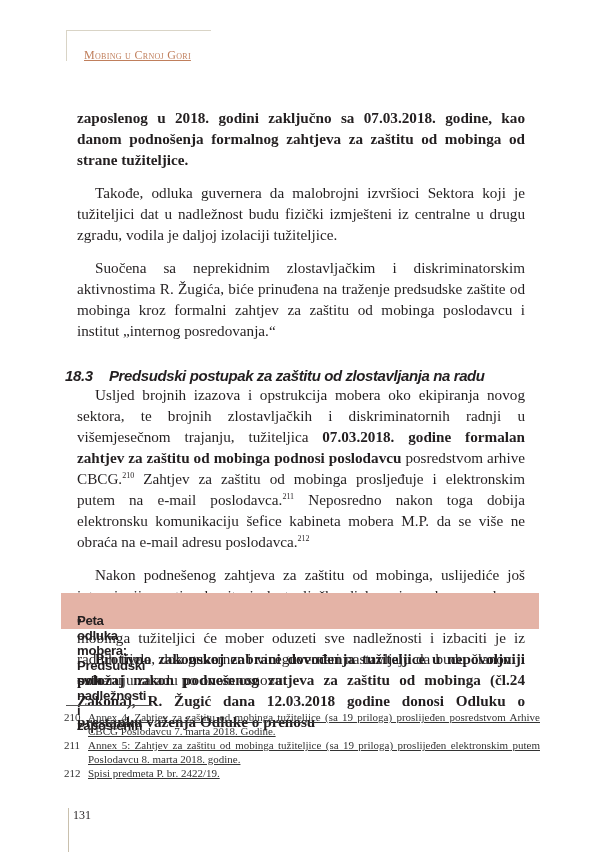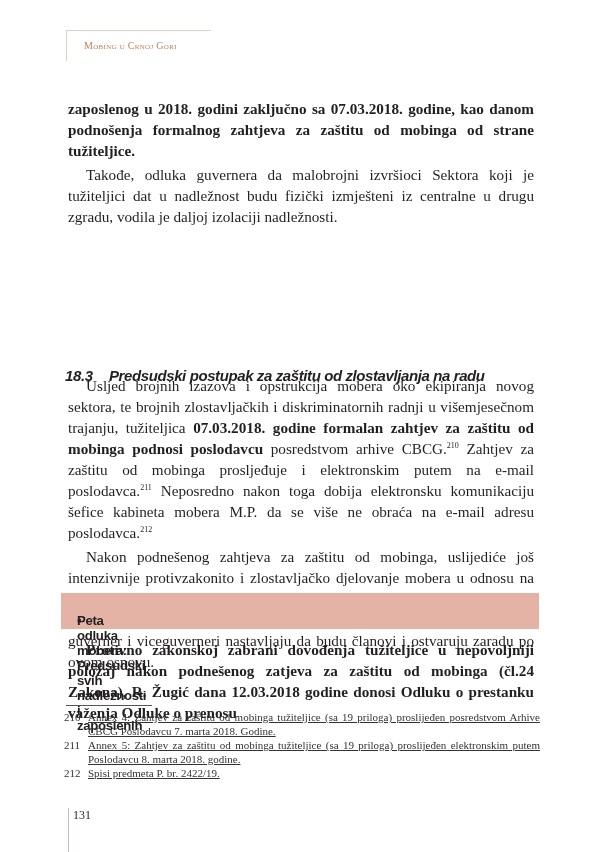--- a/index.html
+++ b/index.html
@@ -1,26 +1,26 @@
 <!DOCTYPE html>
 <html><head>
 <meta charset="utf-8">
 <style>
   html, body { margin: 0; padding: 0; background: #ffffff; }
   body { width: 600px; height: 852px; position: relative; overflow: hidden;
          font-family: "Liberation Serif", "DejaVu Serif", serif; color: #231f20; }
 
   .running-head { position: absolute; left: 66px; top: 30px; width: 144px; height: 30px;
                   border-top: 1px solid #d9d4c6; border-left: 1px solid #d9d4c6; }
-  .running-head span { position: absolute; left: 17px; top: 9px; font-size: 10px;
-                       color: #c07f5c; font-variant: small-caps; letter-spacing: 0.3px; }
+  .running-head span { position: absolute; left: 17px; top: 17px; font-size: 12px;
+                       color: #c07f5c; font-variant: small-caps; letter-spacing: 0.3px; text-decoration: underline; }
 
   .body-text { position: absolute; left: 65px; width: 472px; font-size: 15.2px;
                line-height: 21px; text-align: justify; }
-  .body-text p { margin: 3px; text-indent: 18px; }
+  .body-text p { margin: 12px; text-indent: 18px; }
   .body-text p.noindent { text-indent: 0; }
   .body-text b { font-weight: bold; }
   sup { font-size: 8px; line-height: 0; vertical-align: 6px; }
 
   .section-heading { position: absolute; left: 65px; top: 323px; font-family: "Liberation Sans", "DejaVu Sans", sans-serif;
                      font-weight: bold; font-style: italic; font-size: 15px; color: #231f20; letter-spacing: -0.4px; margin-top: 44px; }
   .section-heading .num { display: inline-block; width: 44px; }
 
   .callout { position: absolute; left: 61px; top: 593px; width: 478px; height: 36px;
              background: #e4b3a6; }
@@ -39,21 +39,22 @@
 </style>
 </head>
 <body>
 
 <div class="running-head">
   <span>Mobing u Crnoj Gori</span>
 </div>
 
 <div class="body-text" style="top:95px;">
   <p class="noindent"><b>zaposlenog u 2018. godini zaključno sa 07.03.2018. godine, kao danom podnošenja formalnog zahtjeva za zaštitu od mobinga od strane tužiteljice.</b></p>
-  <p>Takođe, odluka guvernera da malobrojni izvršioci Sektora koji je tužiteljici dat u nadležnost budu fizički izmješteni iz centralne u drugu zgradu, vodila je daljoj izolaciji nadležnosti.</p>
+  <p>Takođe, odluka guvernera da malobrojni izvršioci Sektora koji je tužiteljici dat u nadležnost budu fizički izmješteni iz centralne u drugu zgradu, vodila je daljoj izolaciji tužiteljice.</p>
+  <p>Suočena sa neprekidnim zlostavljačkim i diskriminatorskim aktivnostima R. Žugića, biće prinuđena na traženje predsudske zaštite od mobinga kroz formalni zahtjev za zaštitu od mobinga poslodavcu i institut „internog posredovanja.“</p>
 </div>
 
 <div class="section-heading">
   <span class="num">18.3</span><span>Predsudski postupak za zaštitu od zlostavljanja na radu</span>
 </div>
 
 <div class="body-text" style="top:372px;">
   <p><span>Usljed brojnih izazova i opstrukcija mobera oko ekipiranja novog sektora, te brojnih zlostavljačkih i diskriminatornih radnji u višemjesečnom trajanju, tužiteljica </span><b>07.03.2018. godine formalan zahtjev za zaštitu od mobinga podnosi poslodavcu</b><span> posredstvom arhive CBCG.</span><sup>210</sup><span> Zahtjev za zaštitu od mobinga prosljeđuje i elektronskim putem na e-mail poslodavca.</span><sup>211</sup><span> Neposredno nakon toga dobija elektronsku komunikaciju šefice kabineta mobera M.P. da se više ne obraća na e-mail adresu poslodavca.</span><sup>212</sup></p>
   <p>Nakon podnešenog zahtjeva za zaštitu od mobinga, uslijediće još intenzivnije protivzakonito i zlostavljačko djelovanje mobera u odnosu na tužiteljicu. Samo pet dana nakon podnošenja zahtjeva za zaštitu od mobinga tužiteljici će mober oduzeti sve nadležnosti i izbaciti je iz radnih tijela, dok guverner i viceguverneri nastavljaju da budu članovi i ostvaruju zaradu po ovom osnovu.</p>
 </div>

